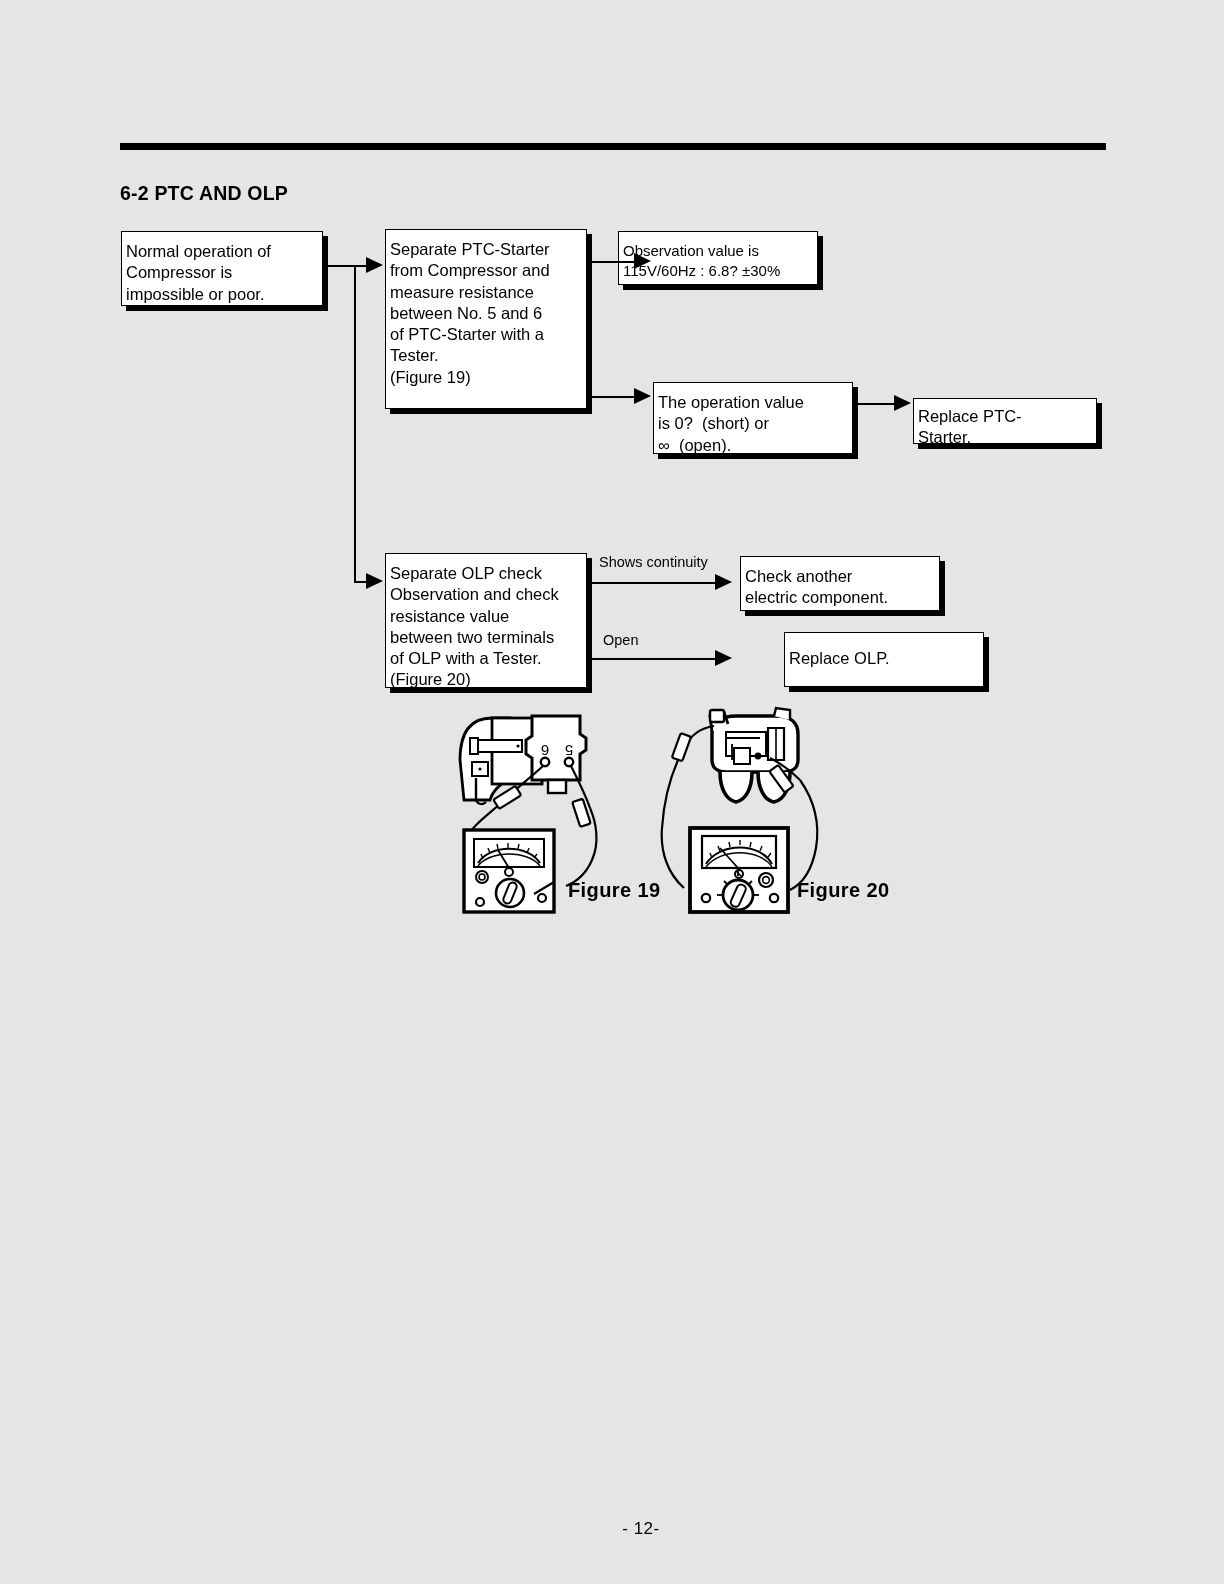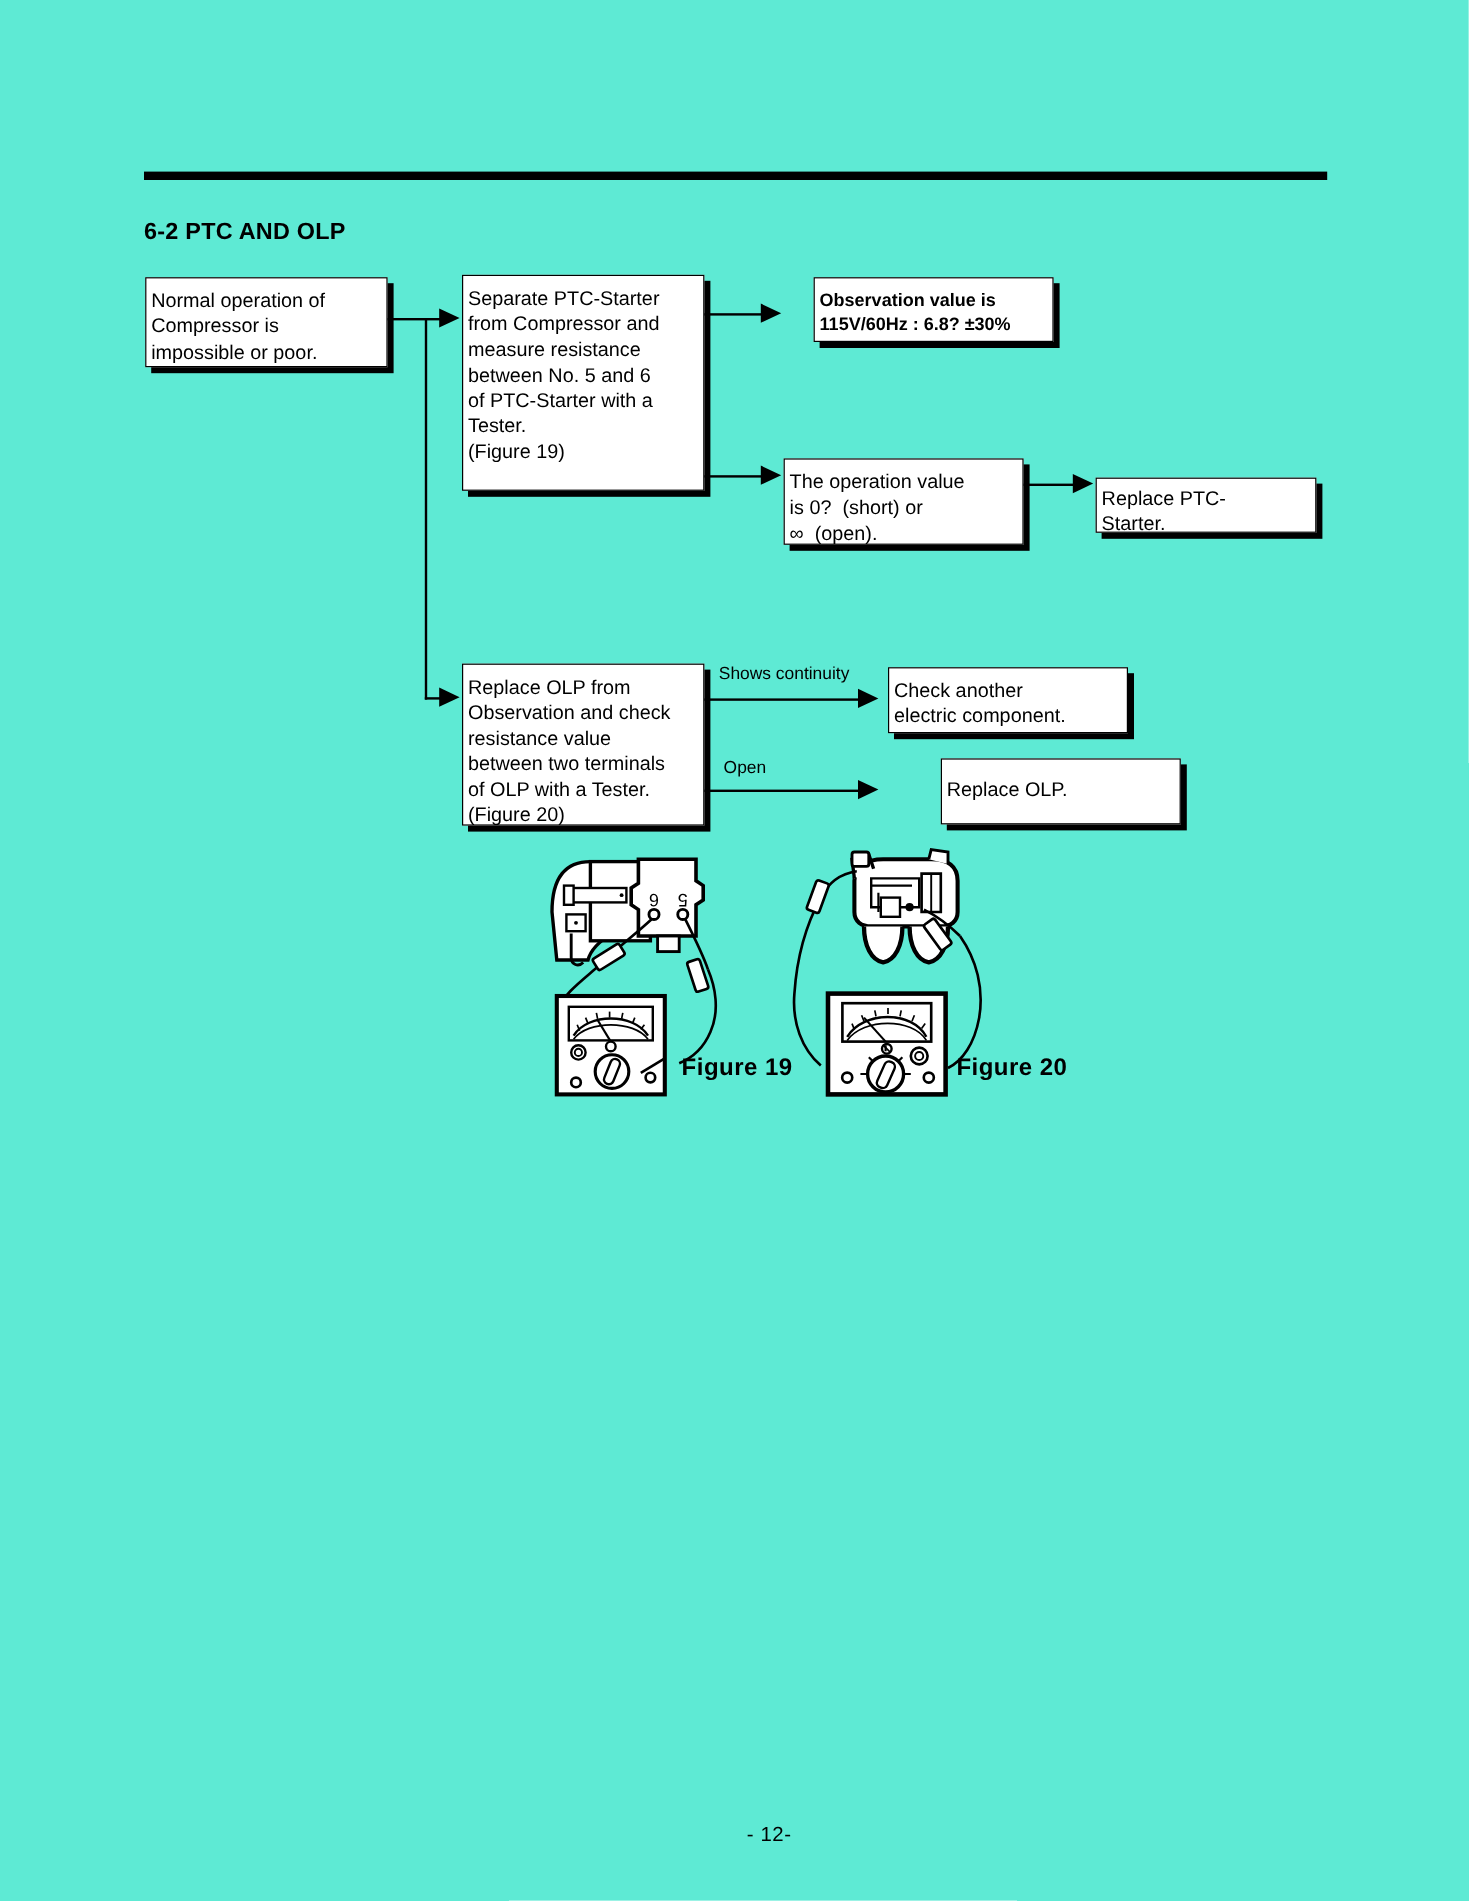--- a/index.html
+++ b/index.html
@@ -9,21 +9,21 @@
   }
   body {
     font-family: "Liberation Sans", sans-serif;
     color: #000000;
   }
   #page {
     position: relative;
     width: 1224px;
     height: 1584px;
     overflow: hidden;
-    background: #5eead4;
+    background: #e5e5e5;
   }
 
   
   .top-rule {
     position: absolute;
     left: 120px;
     top: 143px;
     width: 986px;
     height: 7px;
     background: #000000;
@@ -53,21 +53,21 @@
   }
   .fbox.small {
     font-size: 15px;
     line-height: 1.33;
   }
   .fbox .ln { display: block; white-space: pre; }
 
   
   #box-symptom      { left: 121px; top: 231px;  width: 202px; height: 75px; }
   #box-ptc-test     { left: 385px; top: 229px;  width: 202px; height: 180px; }
-  #box-ptc-normal   { left: 678px; top: 231px;  width: 200px; height: 54px; font-weight: bold;  }
+  #box-ptc-normal   { left: 618px; top: 231px;  width: 200px; height: 54px;  }
   #box-ptc-fault    { left: 653px; top: 382px;  width: 200px; height: 72px;  }
   #box-replace-ptc  { left: 913px; top: 382px;  width: 184px; height: 46px; margin-top: 16px;  }
   #box-olp-test     { left: 385px; top: 553px;  width: 202px; height: 135px; }
   #box-check-other  { left: 740px; top: 556px;  width: 200px; height: 55px;  }
   #box-replace-olp  { left: 784px; top: 632px;  width: 200px; height: 55px;  }
   #box-replace-olp .ln { padding-top: 6px; }
   #box-replace-ptc  { padding-top: 7px; }
 
   
   .hline { position: absolute; background: #000000; height: 2.4px; }
@@ -153,21 +153,21 @@
     <span class="ln">is 0?  (short) or</span>
     <span class="ln">∞  (open).</span>
   </div>
 
   <div class="fbox" id="box-replace-ptc">
     <span class="ln">Replace PTC-</span>
     <span class="ln">Starter.</span>
   </div>
 
   <div class="fbox" id="box-olp-test">
-    <span class="ln">Replace OLP from</span>
+    <span class="ln">Separate OLP check</span>
     <span class="ln">Observation and check</span>
     <span class="ln">resistance value</span>
     <span class="ln">between two terminals</span>
     <span class="ln">of OLP with a Tester.</span>
     <span class="ln">(Figure 20)</span>
   </div>
 
   <div class="fbox" id="box-check-other">
     <span class="ln">Check another</span>
     <span class="ln">electric component.</span>

